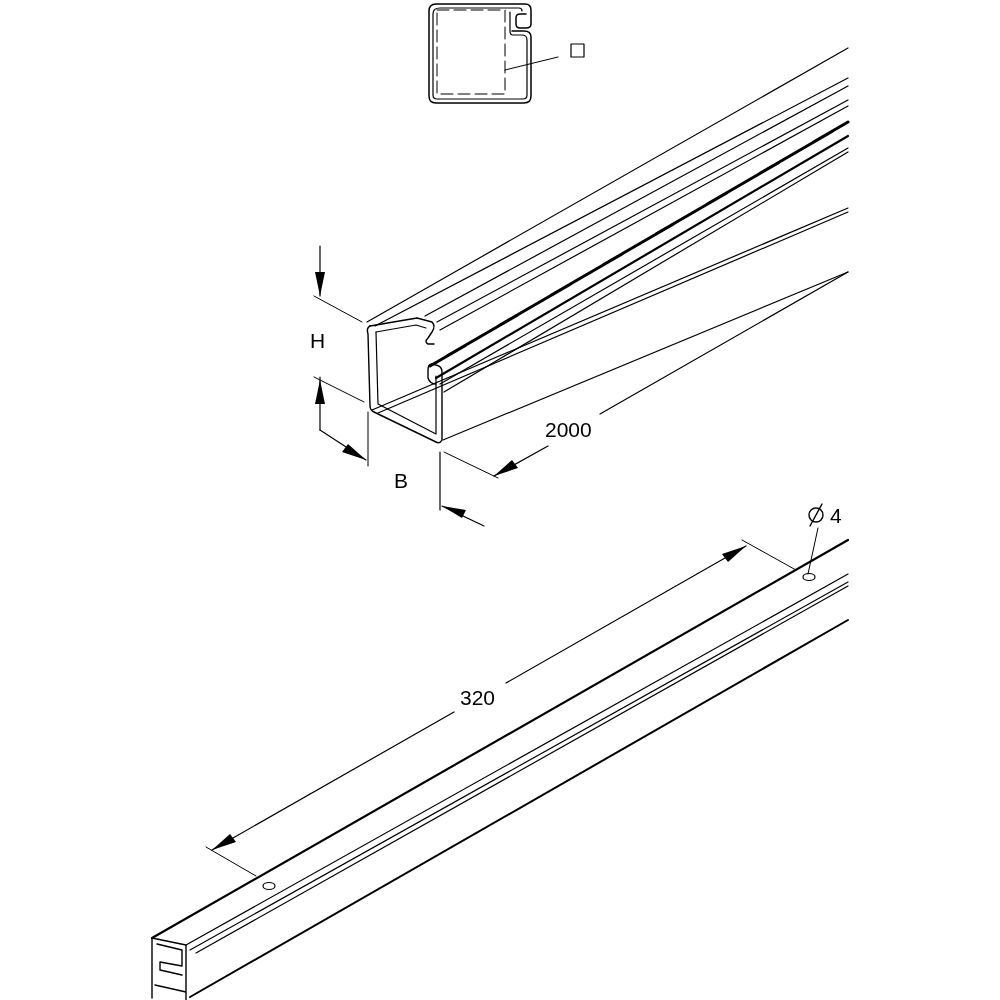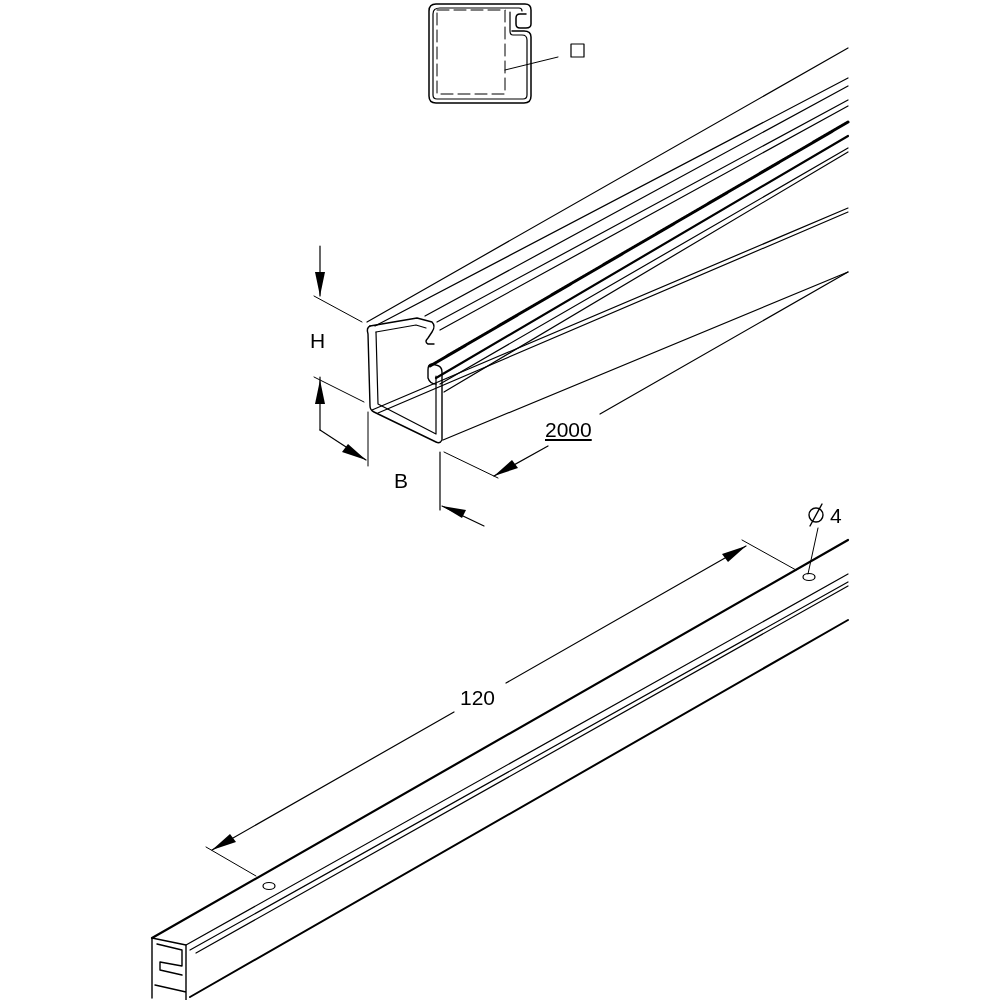--- a/index.html
+++ b/index.html
@@ -104,15 +104,15 @@
 
   <g>
     <line class="line" stroke-width="1" x1="818" y1="528" x2="808" y2="574"></line>
     <circle class="line" stroke-width="1.4" cx="816" cy="515" r="7"></circle>
     <line class="line" stroke-width="1.4" x1="810" y1="526" x2="822" y2="504"></line>
   </g>
 </svg>
 
 <div class="lbl" style="left:310px;top:330px;">H</div>
 <div class="lbl" style="left:394px;top:470px;">B</div>
-<div class="lbl" style="left:545px;top:419px;text-decoration:underline;">2000</div>
-<div class="lbl" style="left:460px;top:687px;">120</div>
+<div class="lbl" style="left:545px;top:419px;">2000</div>
+<div class="lbl" style="left:460px;top:687px;">320</div>
 <div class="lbl" style="left:830px;top:505px;">4</div>
 
 </body></html>

